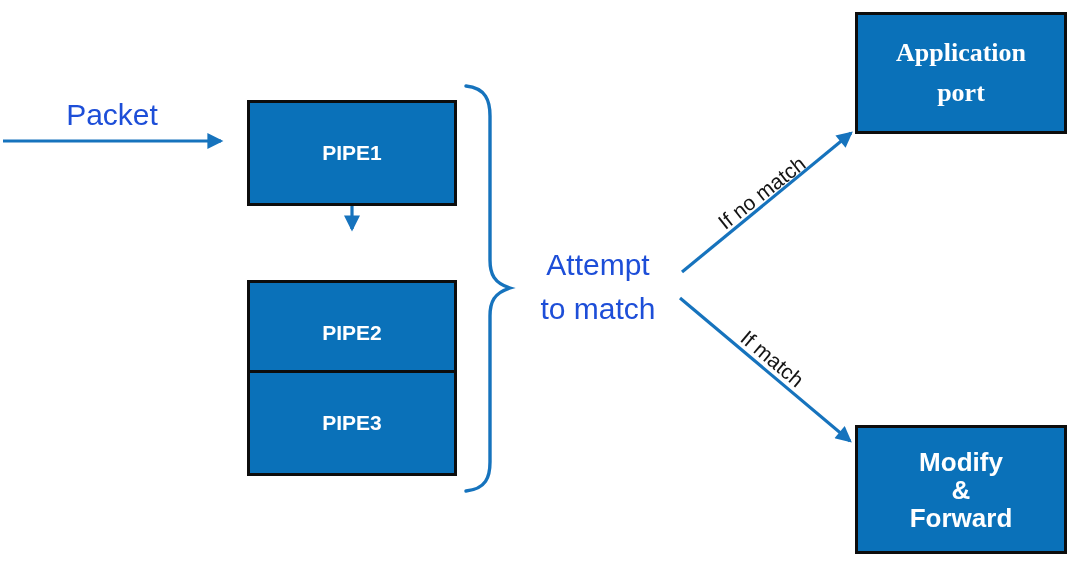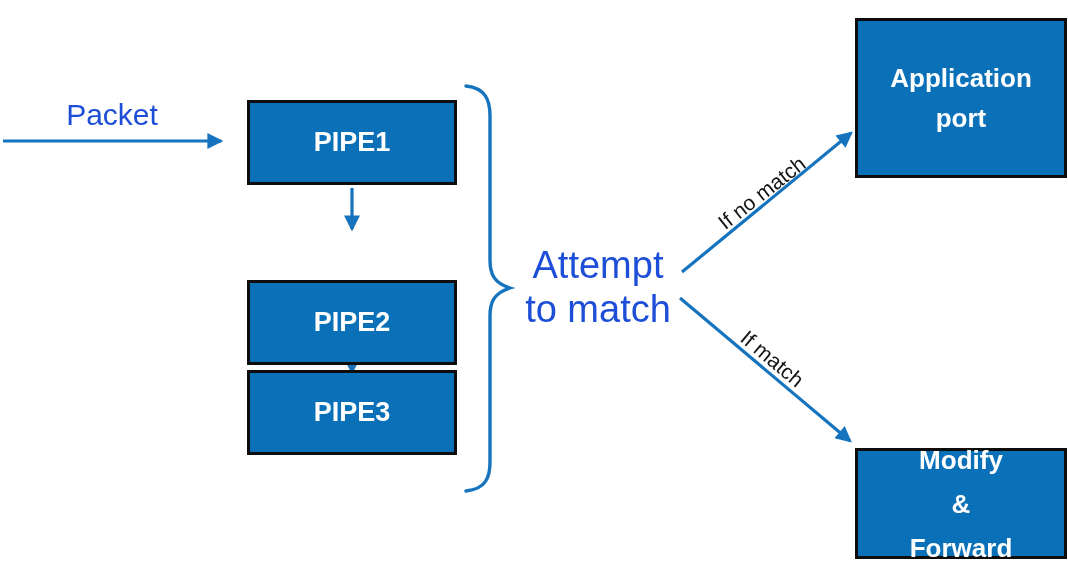--- a/index.html
+++ b/index.html
@@ -29,61 +29,62 @@
     align-items: center;
     justify-content: center;
     text-align: center;
     font-weight: 700;
     white-space: pre-line;
   }
 
   .pipe-box {
     left: 247px;
     width: 210px;
-    height: 85px;
-    font-size: 27px;
+    height: 106px;
+    font-size: 21px;
   }
   #pipe1 { top: 100px; }
   #pipe2 { top: 244px; margin-top: 36px; }
   #pipe3 { top: 370px; }
 
   .outcome-box {
     left: 855px;
     width: 212px;
     font-size: 26px;
   }
   #application-port {
-    top: 18px;
-    height: 160px;
+    top: 12px;
+    height: 122px;
     line-height: 40px;
+    font-family: Liberation Serif, serif;
   }
   #modify-forward {
-    top: 448px;
-    height: 111px;
-    line-height: 44px;
+    top: 425px;
+    height: 129px;
+    line-height: 28px;
   }
 
   .free-label {
     position: absolute;
     color: #1d4ed8;
     text-align: center;
   }
 
   #packet-label {
     left: 37px;
     top: 98px;
     width: 150px;
     font-size: 30px;
   }
 
   #attempt-label {
     left: 508px;
     top: 243px;
     width: 180px;
-    font-size: 38px;
+    font-size: 30px;
     line-height: 44px;
     white-space: pre-line;
   }
 
   .branch-label {
     position: absolute;
     color: #141414;
     font-size: 21px;
     text-align: center;
   }

